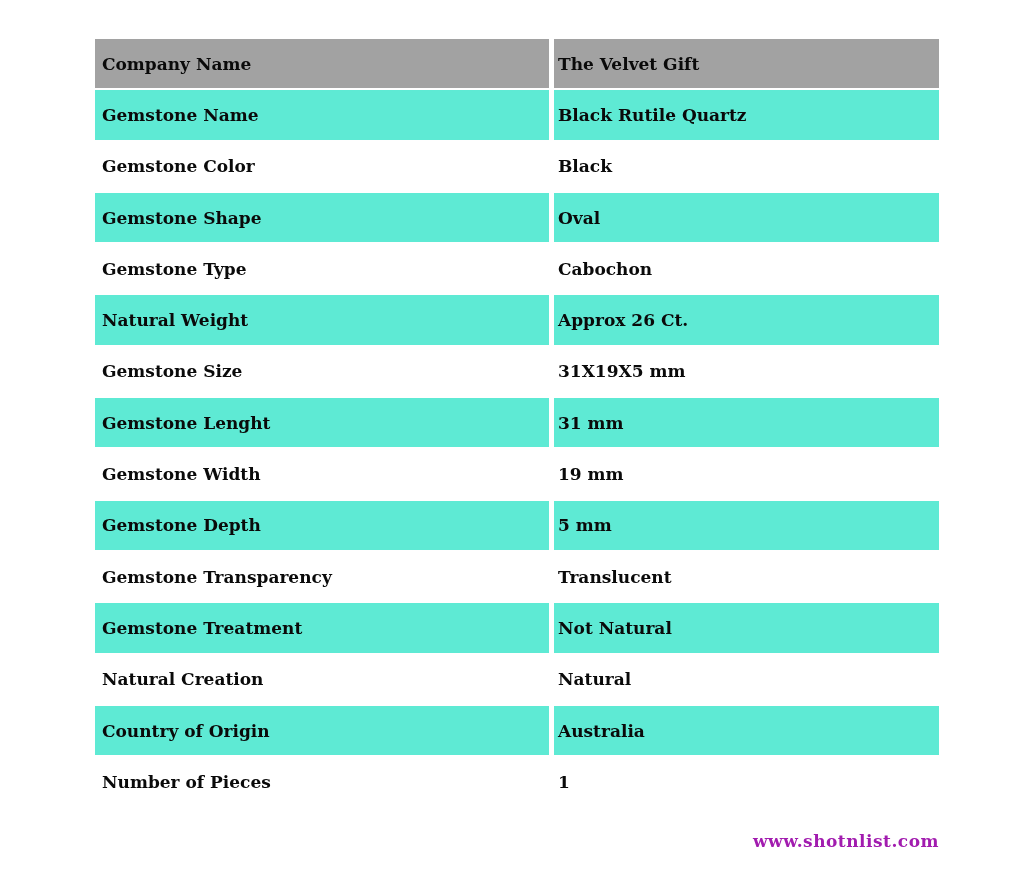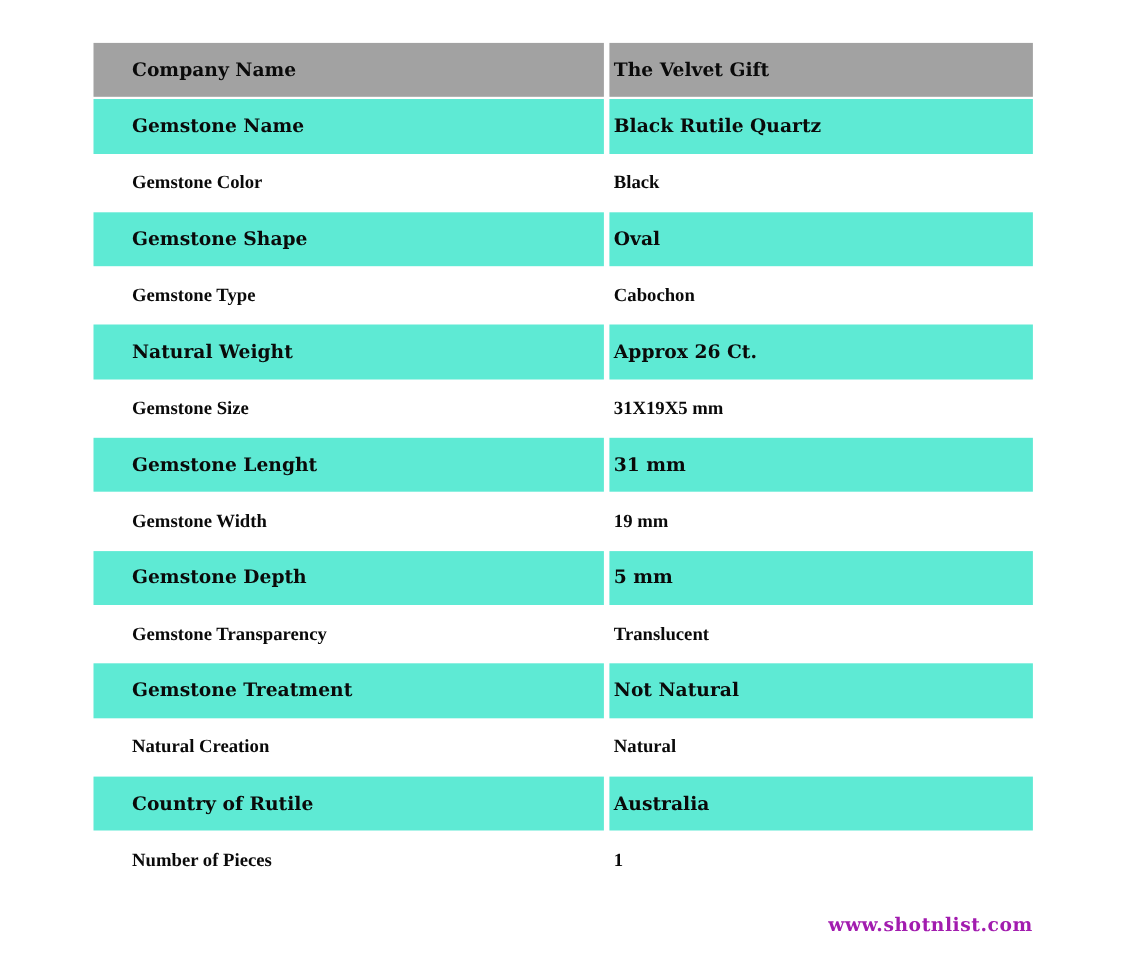--- a/index.html
+++ b/index.html
@@ -28,25 +28,25 @@
   .row { display: contents; }
   .cell {
     display: flex;
     align-items: center;
     font-size: 17px;
     font-weight: bold;
     color: #0a0a0a;
     white-space: nowrap;
     overflow: hidden;
   }
-  .cell.label { padding-left: 35px; }
+  .cell.label { padding-left: 7px; margin-left: 10px; }
   .cell.value { padding-left: 4px; }
   .row.header-row .cell { background: #a2a2a2; }
   .row.alt .cell    { background: #5eead4; text-align: right; }
-  .row.plain .cell  { background: #ffffff; font-family: Liberation Serif, serif; }
+  .row.plain .cell  { background: #ffffff; }
   .watermark {
     position: absolute;
     left: 85px;
     top: 831px;
     width: 854px;
     text-align: right;
     font-size: 17px;
     font-weight: bold;
     letter-spacing: 0.5px;
     color: #a21caf;
@@ -116,21 +116,21 @@
     <div class="cell label">Gemstone Treatment</div>
     <div class="cell value">Not Natural</div>
   </div>
 
   <div class="row plain">
     <div class="cell label">Natural Creation</div>
     <div class="cell value">Natural</div>
   </div>
 
   <div class="row alt">
-    <div class="cell label">Country of Rutile</div>
+    <div class="cell label">Country of Origin</div>
     <div class="cell value">Australia</div>
   </div>
 
   <div class="row plain">
     <div class="cell label">Number of Pieces</div>
     <div class="cell value">1</div>
   </div>
 
 </div>
 

